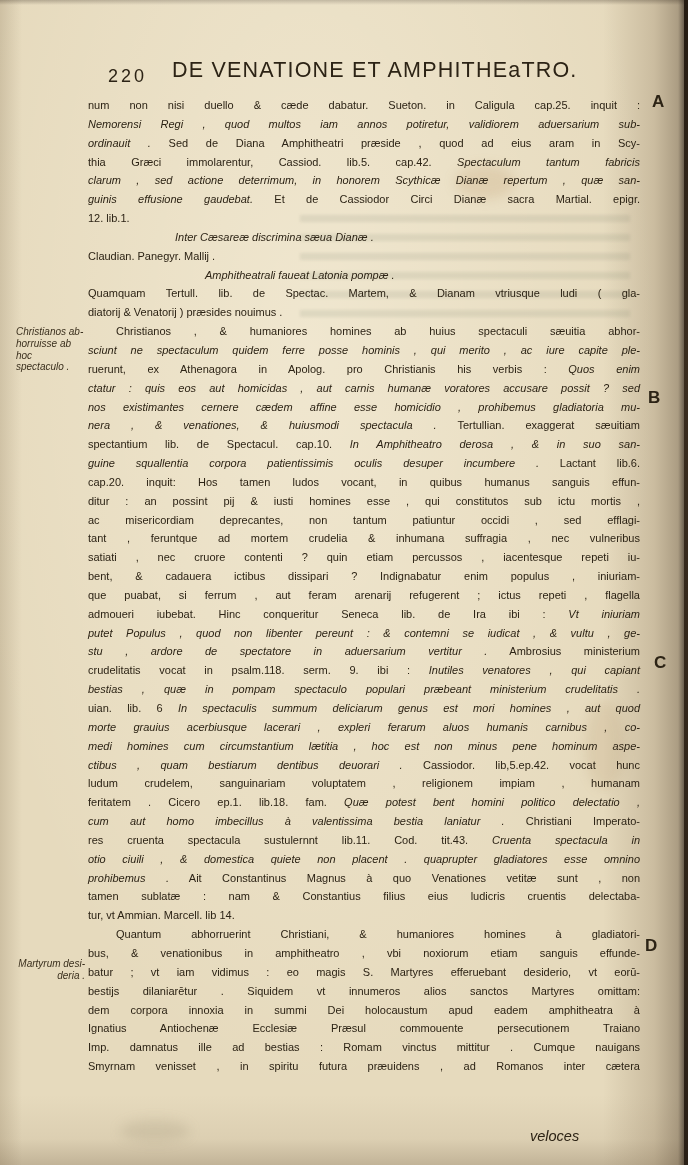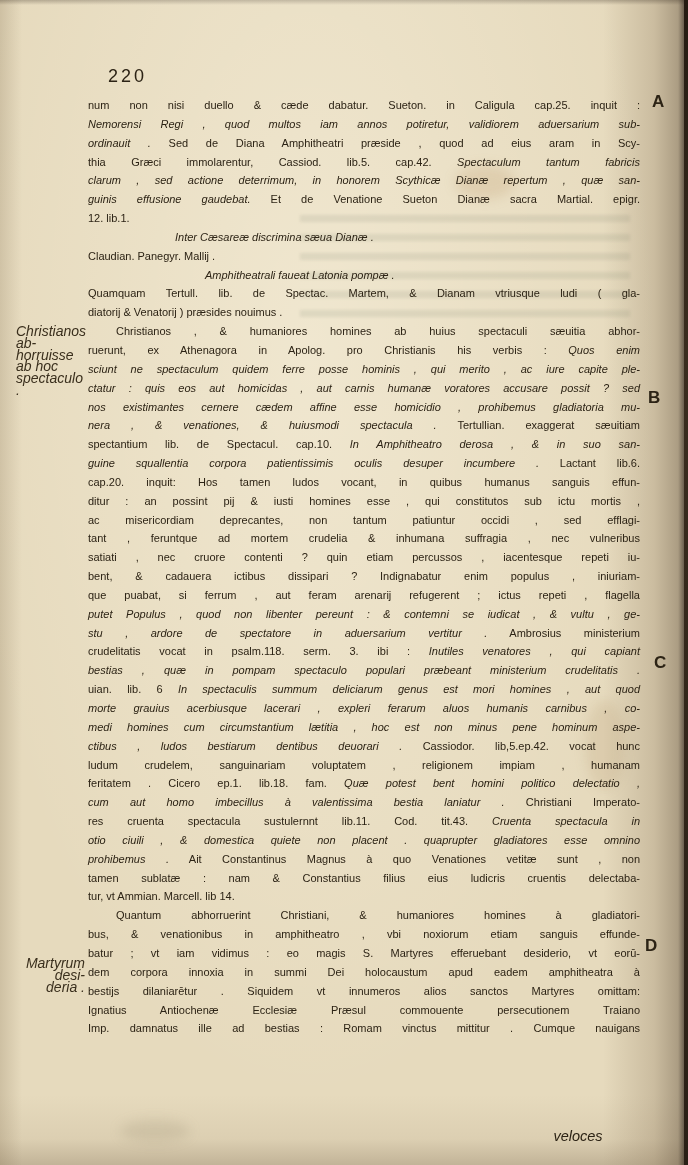--- a/index.html
+++ b/index.html
@@ -30,95 +30,98 @@
   .body-text{
     position:absolute;left:88px;top:96px;width:552px;
     font-size:11px;line-height:18.85px;
   }
   .line{text-align:justify;text-align-last:justify;white-space:normal;height:18.85px;overflow:visible;}
   .line.e{text-align-last:left;}
   .line.v1{text-align-last:left;padding-left:87px;}
   .line.v2{text-align-last:left;padding-left:117px;}
   .line.ij{text-indent:28px;}
   .it{font-style:italic;}
-  .margin-note{position:absolute;font-style:italic;font-size:14px;line-height:11.8px;color:#3a2f1d;width:72px;}
+  .margin-note{position:absolute;font-style:italic;font-size:10px;line-height:11.8px;color:#3a2f1d;width:72px;}
   .note1{left:16px;top:326px;}
   .note2{left:13px;top:958px;text-align:right;}
   .mletter{position:absolute;font-size:17px;font-weight:bold;color:#2c2315;}
   .pos-a{left:652px;top:92px;}
   .pos-b{left:648px;top:388px;}
   .pos-c{left:654px;top:653px;}
   .pos-d{left:645px;top:936px;}
-  .catchword{position:absolute;left:530px;top:1128px;width:96px;text-align:center;font-style:italic;font-size:14.5px;color:#2c2315;}
+  .catchword{position:absolute;left:530px;top:1128px;width:96px;font-style:italic;font-size:14.5px;color:#2c2315;}
   .right-edge{position:absolute;right:0;top:0;width:4px;height:1165px;background:linear-gradient(to bottom,#241b12,#3a2d1f 30%,#2a2016);}
 </style>
 </head>
 <body>
 
 <div class="page">
   <div class="stain stain1"></div>
   <div class="stain stain2"></div>
   <div class="stain stain3"></div>
   <div class="showthrough"></div>
 
   <div class="header">
     <span class="pagenum">220</span>
+    <span class="runtitle">DE VENATIONE ET AMPHITHEaTRO.</span>
   </div>
 
   <div class="body-text">
       <div class="line j"><span>num non nisi duello &amp; cæde dabatur. Sueton. in Caligula cap.25. inquit :</span></div>
       <div class="line j"><span class="it">Nemorensi Regi , quod multos iam annos potiretur, validiorem aduersarium sub-</span></div>
       <div class="line j"><span class="it">ordinauit .</span><span> Sed de Diana Amphitheatri præside , quod ad eius aram in Scy-</span></div>
       <div class="line j"><span>thia Græci immolarentur, Cassiod. lib.5. cap.42. </span><span class="it">Spectaculum tantum fabricis</span></div>
       <div class="line j"><span class="it">clarum , sed actione deterrimum, in honorem Scythicæ Dianæ repertum , quæ san-</span></div>
-      <div class="line j"><span class="it">guinis effusione gaudebat.</span><span> Et de Venatione Sueton Dianæ sacra Martial. epigr.</span></div>
+      <div class="line j"><span class="it">guinis effusione gaudebat.</span><span> Et de Cassiodor Circi Dianæ sacra Martial. epigr.</span></div>
       <div class="line e"><span>12. lib.1.</span></div>
       <div class="line v1"><span class="it">Inter Cæsareæ discrimina sæua Dianæ .</span></div>
       <div class="line e"><span>Claudian. Panegyr. Mallij .</span></div>
       <div class="line v2"><span class="it">Amphitheatrali faueat Latonia pompæ .</span></div>
       <div class="line j"><span>Quamquam Tertull. lib. de Spectac. Martem, &amp; Dianam vtriusque ludi ( gla-</span></div>
       <div class="line e"><span>diatorij &amp; Venatorij ) præsides nouimus .</span></div>
       <div class="line ij"><span>Christianos , &amp; humaniores homines ab huius spectaculi sæuitia abhor-</span></div>
+      <div class="line j"><span class="it">sciunt ne spectaculum quidem ferre posse hominis , qui merito , ac iure capite ple-</span></div>
       <div class="line j"><span>ruerunt, ex Athenagora in Apolog. pro Christianis his verbis : </span><span class="it">Quos enim</span></div>
-      <div class="line j"><span class="it">sciunt ne spectaculum quidem ferre posse hominis , qui merito , ac iure capite ple-</span></div>
       <div class="line j"><span class="it">ctatur : quis eos aut homicidas , aut carnis humanæ voratores accusare possit ? sed</span></div>
       <div class="line j"><span class="it">nos existimantes cernere cædem affine esse homicidio , prohibemus gladiatoria mu-</span></div>
       <div class="line j"><span class="it">nera , &amp; venationes, &amp; huiusmodi spectacula .</span><span> Tertullian. exaggerat sæuitiam</span></div>
       <div class="line j"><span>spectantium lib. de Spectacul. cap.10. </span><span class="it">In Amphitheatro derosa , &amp; in suo san-</span></div>
       <div class="line j"><span class="it">guine squallentia corpora patientissimis oculis desuper incumbere .</span><span> Lactant lib.6.</span></div>
       <div class="line j"><span>cap.20. inquit: Hos tamen ludos vocant, in quibus humanus sanguis effun-</span></div>
       <div class="line j"><span>ditur : an possint pij &amp; iusti homines esse , qui constitutos sub ictu mortis ,</span></div>
       <div class="line j"><span>ac misericordiam deprecantes, non tantum patiuntur occidi , sed efflagi-</span></div>
       <div class="line j"><span>tant , feruntque ad mortem crudelia &amp; inhumana suffragia , nec vulneribus</span></div>
       <div class="line j"><span>satiati , nec cruore contenti ? quin etiam percussos , iacentesque repeti iu-</span></div>
       <div class="line j"><span>bent, &amp; cadauera ictibus dissipari ? Indignabatur enim populus , iniuriam-</span></div>
       <div class="line j"><span>que puabat, si ferrum , aut feram arenarij refugerent ; ictus repeti , flagella</span></div>
+      <div class="line j"><span>admoueri iubebat. Hinc conqueritur Seneca lib. de Ira ibi : </span><span class="it">Vt iniuriam</span></div>
       <div class="line j"><span class="it">putet Populus , quod non libenter pereunt : &amp; contemni se iudicat , &amp; vultu , ge-</span></div>
       <div class="line j"><span class="it">stu , ardore de spectatore in aduersarium vertitur .</span><span> Ambrosius ministerium</span></div>
-      <div class="line j"><span>crudelitatis vocat in psalm.118. serm. 3. ibi : </span><span class="it">Inutiles venatores , qui capiant</span></div>
+      <div class="line j"><span>crudelitatis vocat in psalm.118. serm. 9. ibi : </span><span class="it">Inutiles venatores , qui capiant</span></div>
       <div class="line j"><span class="it">bestias , quæ in pompam spectaculo populari præbeant ministerium crudelitatis .</span></div>
       <div class="line j"><span>uian. lib. 6 </span><span class="it">In spectaculis summum deliciarum genus est mori homines , aut quod</span></div>
       <div class="line j"><span class="it">morte grauius acerbiusque lacerari , expleri ferarum aluos humanis carnibus , co-</span></div>
       <div class="line j"><span class="it">medi homines cum circumstantium lætitia , hoc est non minus pene hominum aspe-</span></div>
-      <div class="line j"><span class="it">ctibus , ludos bestiarum dentibus deuorari .</span><span> Cassiodor. lib,5.ep.42. vocat hunc</span></div>
+      <div class="line j"><span class="it">ctibus , quam bestiarum dentibus deuorari .</span><span> Cassiodor. lib,5.ep.42. vocat hunc</span></div>
       <div class="line j"><span>ludum crudelem, sanguinariam voluptatem , religionem impiam , humanam</span></div>
       <div class="line j"><span>feritatem . Cicero ep.1. lib.18. fam. </span><span class="it">Quæ potest bent homini politico delectatio ,</span></div>
       <div class="line j"><span class="it">cum aut homo imbecillus à valentissima bestia laniatur .</span><span> Christiani Imperato-</span></div>
       <div class="line j"><span>res cruenta spectacula sustulernnt lib.11. Cod. tit.43. </span><span class="it">Cruenta spectacula in</span></div>
       <div class="line j"><span class="it">otio ciuili , &amp; domestica quiete non placent . quaprupter gladiatores esse omnino</span></div>
       <div class="line j"><span class="it">prohibemus .</span><span> Ait Constantinus Magnus à quo Venationes vetitæ sunt , non</span></div>
       <div class="line j"><span>tamen sublatæ : nam &amp; Constantius filius eius ludicris cruentis delectaba-</span></div>
       <div class="line e"><span>tur, vt Ammian. Marcell. lib 14.</span></div>
       <div class="line ij"><span>Quantum abhorruerint Christiani, &amp; humaniores homines à gladiatori-</span></div>
       <div class="line j"><span>bus, &amp; venationibus in amphitheatro , vbi noxiorum etiam sanguis effunde-</span></div>
       <div class="line j"><span>batur ; vt iam vidimus : eo magis S. Martyres efferuebant desiderio, vt eorū-</span></div>
+      <div class="line j"><span>bestijs dilaniarētur . Siquidem vt innumeros alios sanctos Martyres omittam:</span></div>
       <div class="line j"><span>dem corpora innoxia in summi Dei holocaustum apud eadem amphitheatra à</span></div>
-      <div class="line j"><span>bestijs dilaniarētur . Siquidem vt innumeros alios sanctos Martyres omittam:</span></div>
       <div class="line j"><span>Ignatius Antiochenæ Ecclesiæ Præsul commouente persecutionem Traiano</span></div>
       <div class="line j"><span>Imp. damnatus ille ad bestias : Romam vinctus mittitur . Cumque nauigans</span></div>
+      <div class="line j"><span>Smyrnam venisset , in spiritu futura præuidens , ad Romanos inter cætera</span></div>
     </div>
 
   <div class="margin-note note1">
     <div>Christianos ab-</div>
     <div>horruisse ab hoc</div>
     <div>spectaculo .</div>
   </div>
   <div class="margin-note note2">
     <div>Martyrum desi-</div>
     <div>deria .</div>

